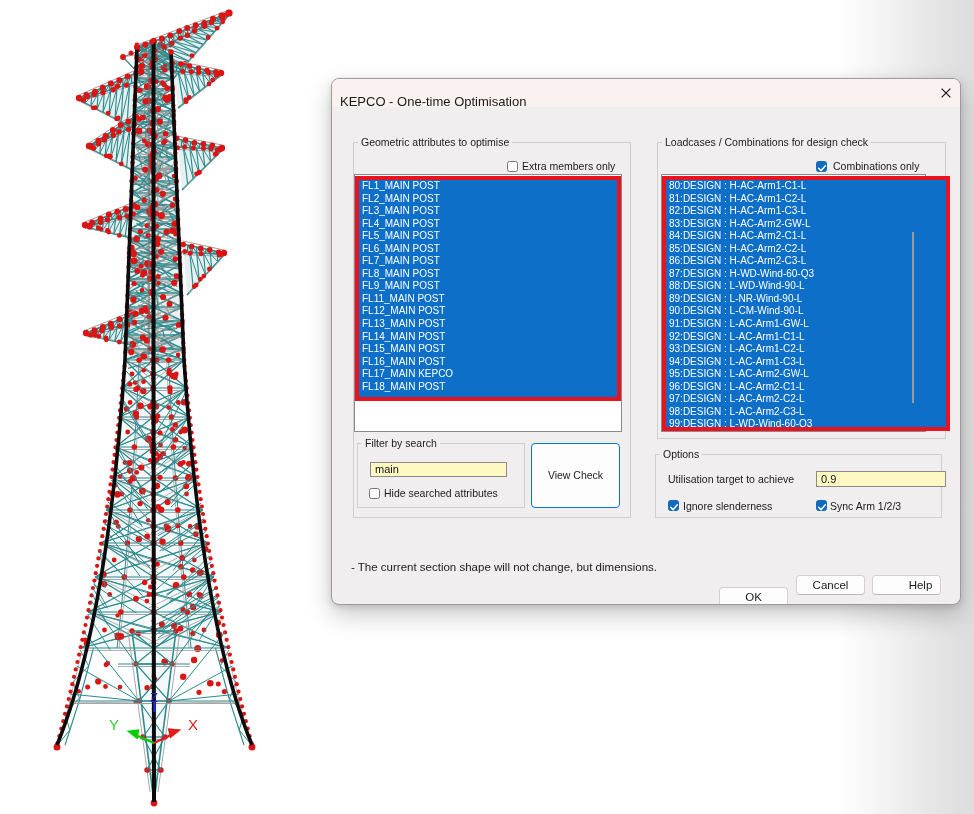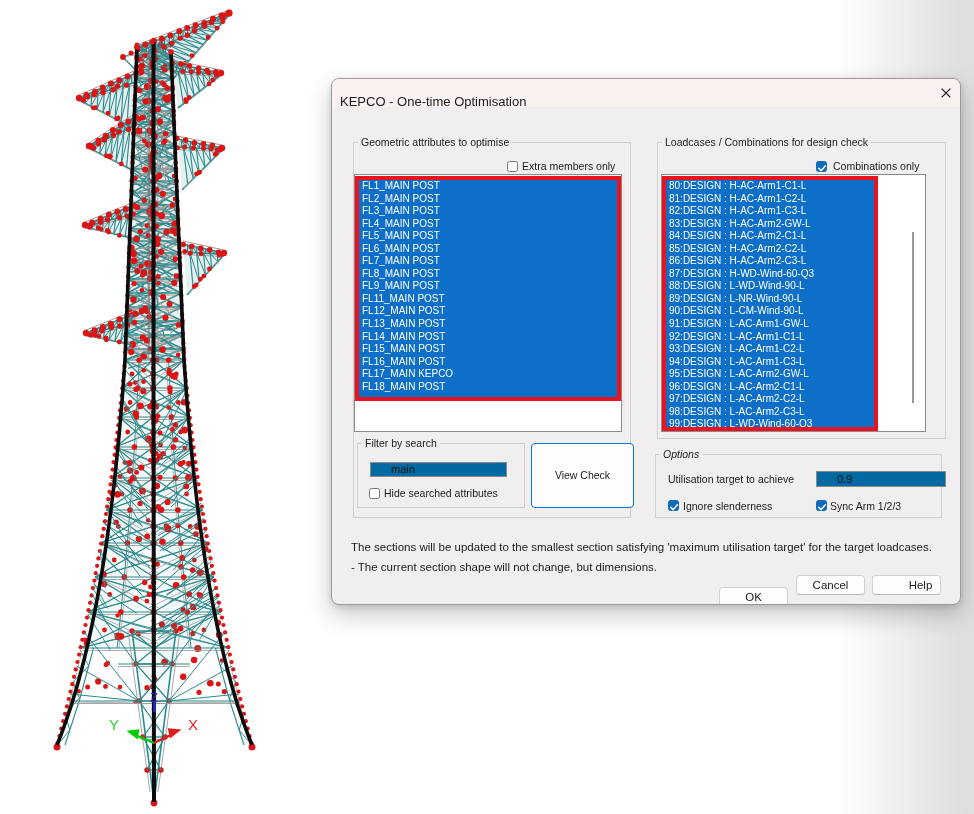--- a/index.html
+++ b/index.html
@@ -11,21 +11,21 @@
 #title span { position:absolute; left:8px; top:7px; font-size:13px; color:#1b1b1b;margin-top:8px; }
 #close { position:absolute; right:5px; top:5px; width:18px; height:18px; color:#222; }
 .grp { position:absolute; border:1px solid #d0cecf; }
 .grp > b { position:absolute; top:-7px; left:4px; background:#f0eeee; padding:0 3px; font-weight:normal; font-size:10.5px; color:#1b1b1b; white-space:nowrap; }
 .cb { position:absolute; width:11px; height:11px; border:1px solid #767676; border-radius:2.5px; background:#fff; }
 .cb.on { background:#0f6cbd; border-color:#0f6cbd; padding-top:0.5px; }
 .cblab { position:absolute; font-size:10.5px; color:#1b1b1b; white-space:nowrap; }
 .lb { position:absolute; background:#fff; border:1px solid #8a8a8a; }
 .redbox { position:absolute; border:4px solid #e8131f; background:#0d6fc8; overflow:hidden; }
 .li { height:12.55px; line-height:12.8px; font-size:10px; color:#fff; padding-left:3px; white-space:nowrap; }
-.inp { position:absolute; background:#0369a1; border:1px solid #8a8a8a; font-size:11px; color:#111; padding:0 20px; }
+.inp { position:absolute; background:#fef9c3; border:1px solid #8a8a8a; font-size:11px; color:#111; padding:0 4px; }
 .btn { position:absolute; background:#fdfdfd; border:1px solid #d2d0d0; border-bottom-color:#b9b9b9; border-radius:4px;
   font-size:11.5px; color:#1b1b1b; text-align:center; }
 .lab { position:absolute; font-size:10.5px; color:#1b1b1b; white-space:nowrap; }
 .foot { position:absolute; font-size:11.5px; color:#1b1b1b; white-space:nowrap; }
 </style></head><body>
 <div id="towerwrap"><svg width="320" height="814" viewBox="0 0 320 814">
       <polygon points="137.0,45.0 136.4,60.0 135.3,90.0 134.1,120.0 133.0,150.0 131.9,180.0 130.7,210.0 129.6,240.0 128.4,270.0 127.3,300.0 126.1,330.0 125.0,360.0 184.0,360.0 182.7,330.0 181.5,300.0 180.2,270.0 179.0,240.0 177.7,210.0 176.5,180.0 175.2,150.0 173.9,120.0 172.7,90.0 171.4,60.0" fill="#2b8a8d" fill-opacity="0.1"></polygon>
       <polygon points="125.0,360.0 122.1,390.0 118.9,420.0 115.2,450.0 111.1,480.0 106.6,510.0 101.7,540.0 96.3,570.0 90.6,600.0 84.4,630.0 80.5,648.0 143.7,648.0 153.1,360.0" fill="#2b8a8d" fill-opacity="0.06"></polygon>
       <polygon points="184.0,360.0 186.9,390.0 190.1,420.0 193.8,450.0 197.9,480.0 202.4,510.0 207.3,540.0 212.7,570.0 218.4,600.0 224.6,630.0 228.5,648.0 163.7,648.0 153.1,360.0" fill="#2b8a8d" fill-opacity="0.06"></polygon>
       <polygon points="132.0,631.0 176.0,631.0 154.0,802.0" fill="#2b8a8d" fill-opacity="0.05"></polygon>
@@ -1941,33 +1941,33 @@
       <div class="li">FL17_MAIN KEPCO</div>
       <div class="li">FL18_MAIN POST</div>
     </div>
 
   <div class="grp" style="left:25px; top:364px; width:168px; height:65px;">
       <b>Filter by search</b>
     </div>
   <div class="inp" style="left:38px; top:383px; width:137px; height:15px; line-height:13px;">main</div>
   <div class="cb" style="left:37px; top:409px;"></div>
   <div class="cblab" style="left:52px; top:408px;">Hide searched attributes</div>
-  <div class="btn" style="left:199px; top:364px; width:103px; height:65px; border:1px solid #0078d4; line-height:63px; font-size:10.5px;">View Check</div>
+  <div class="btn" style="left:199px; top:364px; width:89px; height:65px; border:1px solid #0078d4; line-height:63px; font-size:10.5px;">View Check</div>
 
   <div class="grp" style="left:325px; top:63px; width:289px; height:297px;">
       <b>Loadcases / Combinations for design check</b>
     </div>
   <div class="cb on" style="left:484px; top:82px;">
       <svg viewBox="0 0 12 12" width="10" height="10" style="display:block;margin:0 auto">
         <path d="M2 6.4 L4.9 9.2 L10 3.4" stroke="#fff" stroke-width="1.8" fill="none" stroke-linecap="round" stroke-linejoin="round"></path>
       </svg>
     </div>
   <div class="cblab" style="left:501px; top:81px;">Combinations only</div>
   <div class="lb" style="left:329px; top:95px; width:265px; height:258px;"></div>
-  <div class="redbox" style="left:330px; top:97px; width:216px; height:255px;">
+  <div class="redbox" style="left:330px; top:97px; width:288px; height:255px;">
       <div class="li">80:DESIGN : H-AC-Arm1-C1-L</div>
       <div class="li">81:DESIGN : H-AC-Arm1-C2-L</div>
       <div class="li">82:DESIGN : H-AC-Arm1-C3-L</div>
       <div class="li">83:DESIGN : H-AC-Arm2-GW-L</div>
       <div class="li">84:DESIGN : H-AC-Arm2-C1-L</div>
       <div class="li">85:DESIGN : H-AC-Arm2-C2-L</div>
       <div class="li">86:DESIGN : H-AC-Arm2-C3-L</div>
       <div class="li">87:DESIGN : H-WD-Wind-60-Q3</div>
       <div class="li">88:DESIGN : L-WD-Wind-90-L</div>
       <div class="li">89:DESIGN : L-NR-Wind-90-L</div>
@@ -1977,35 +1977,34 @@
       <div class="li">93:DESIGN : L-AC-Arm1-C2-L</div>
       <div class="li">94:DESIGN : L-AC-Arm1-C3-L</div>
       <div class="li">95:DESIGN : L-AC-Arm2-GW-L</div>
       <div class="li">96:DESIGN : L-AC-Arm2-C1-L</div>
       <div class="li">97:DESIGN : L-AC-Arm2-C2-L</div>
       <div class="li">98:DESIGN : L-AC-Arm2-C3-L</div>
       <div class="li">99:DESIGN : L-WD-Wind-60-Q3</div>
     </div>
   <div style="position:absolute; left:580px; top:153px; width:2px; height:171px; background:#9a9a9a;"></div>
 
-  <div class="grp" style="left:323px; top:375px; width:287px; height:64px;font-style:italic;">
+  <div class="grp" style="left:323px; top:375px; width:287px; height:64px;">
       <b>Options</b>
     </div>
   <div class="lab" style="left:336px; top:394px;">Utilisation target to achieve</div>
   <div class="inp" style="left:484px; top:392px; width:130px; height:16px; line-height:14px;">0.9</div>
   <div class="cb on" style="left:336px; top:421px;">
       <svg viewBox="0 0 12 12" width="10" height="10" style="display:block;margin:0 auto">
         <path d="M2 6.4 L4.9 9.2 L10 3.4" stroke="#fff" stroke-width="1.8" fill="none" stroke-linecap="round" stroke-linejoin="round"></path>
       </svg>
     </div>
   <div class="cblab" style="left:351px; top:421px;">Ignore slenderness</div>
   <div class="cb on" style="left:484px; top:421px;">
       <svg viewBox="0 0 12 12" width="10" height="10" style="display:block;margin:0 auto">
         <path d="M2 6.4 L4.9 9.2 L10 3.4" stroke="#fff" stroke-width="1.8" fill="none" stroke-linecap="round" stroke-linejoin="round"></path>
       </svg>
     </div>
   <div class="cblab" style="left:498px; top:421px;">Sync Arm 1/2/3</div>
 
-  <div class="foot" style="left:19px; top:462px;">The sections will be updated to the smallest section satisfying 'maximum utilisation target' for the target loadcases.</div>
   <div class="foot" style="left:19px; top:482px;">- The current section shape will not change, but dimensions.</div>
   <div class="btn" style="left:387px; top:496px; width:69px; height:20px; line-height:18px;margin-top:12px;">OK</div>
   <div class="btn" style="left:464px; top:496px; width:69px; height:20px; line-height:18px;text-align:center;">Cancel</div>
   <div class="btn" style="left:540px; top:496px; width:69px; height:20px; line-height:18px;padding-left:28px;">Help</div>
 </div>
 </body></html>

